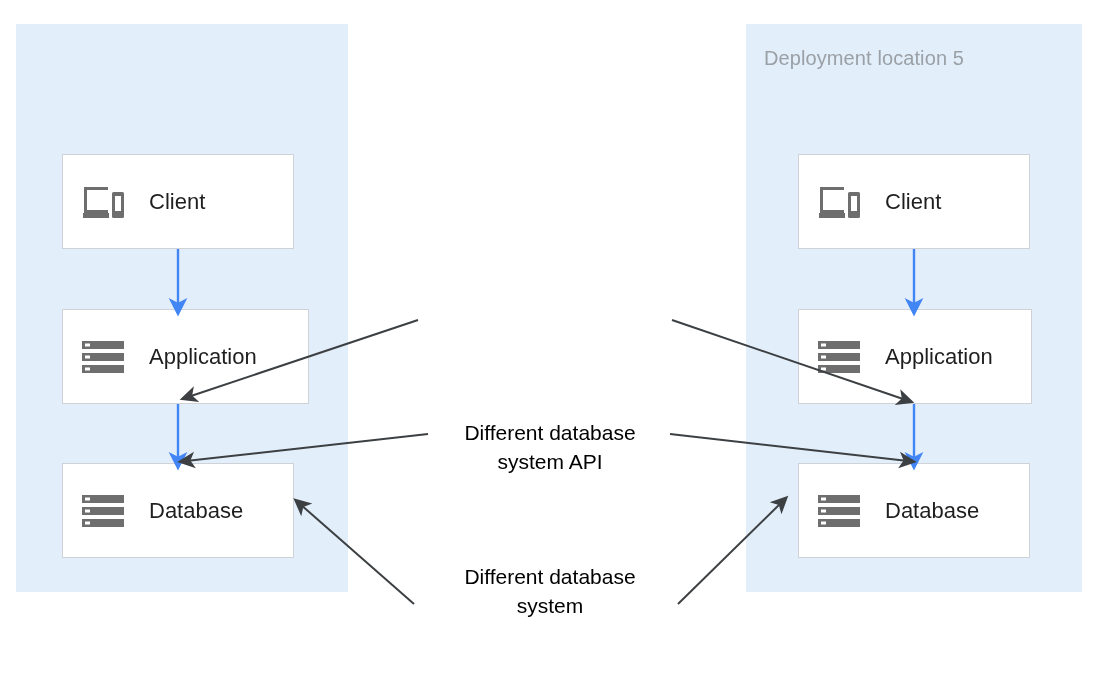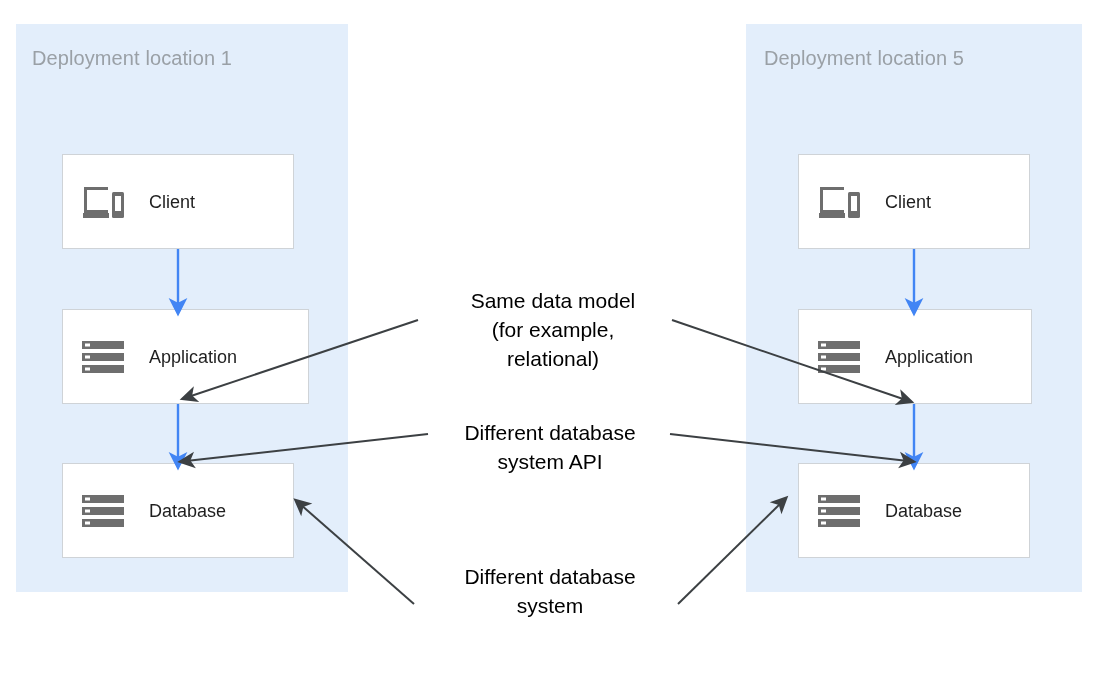--- a/index.html
+++ b/index.html
@@ -46,21 +46,21 @@
     height: 40px;
     display: flex;
     align-items: center;
     justify-content: center;
   }
   .node .node-label {
     position: absolute;
     left: 86px;
     top: 50%;
     transform: translateY(-50%);
-    font-size: 18px;
+    font-size: 22px;
     color: #1f1f1f;
     font-family: "Liberation Sans", sans-serif;
     white-space: nowrap;
   }
   .callout {
     position: absolute;
     font-size: 21px;
     line-height: 29px;
     color: #000000;
     text-align: center;
@@ -75,21 +75,20 @@
     height: 684px;
     pointer-events: none;
   }
 </style>
 </head>
 <body>
 
 <div id="canvas" style="width: 1106px; height: 684px; background: rgb(255, 255, 255);">
 
   <div class="zone" id="zone-0" style="left: 16px; top: 24px; width: 332px; height: 568px; background: rgb(227, 238, 251);"></div>
-  <div class="zone-title" id="zone-title-0" style="left: 32px; top: 47px; color: rgb(154, 160, 166);">Deployment location 1</div>
 
   <div class="zone" id="zone-1" style="left: 746px; top: 24px; width: 336px; height: 568px; background: rgb(227, 238, 251);"></div>
   <div class="zone-title" id="zone-title-1" style="left: 764px; top: 47px; color: rgb(154, 160, 166);">Deployment location 5</div>
 
   <div class="node" id="node-0" style="left: 62px; top: 154px; width: 232px; height: 95px; border-color: rgb(207, 211, 215); background: rgb(255, 255, 255);">
     <span class="icon-wrap">
       <svg width="42" height="34" viewBox="0 0 42 34" aria-hidden="true">
         <path d="M2 2 h24 v3 H5 v20 H26 v3 H2 Z" fill="#6e6e6e"></path>
         <rect x="1" y="28" width="26" height="5" fill="#6e6e6e"></rect>
         <rect x="30" y="7" width="12" height="26" rx="1.5" fill="#6e6e6e"></rect>
@@ -185,21 +184,18 @@
     <g id="leader-lines-group">
         <line x1="418" y1="320" x2="188" y2="397" stroke="#3c4043" stroke-width="2" marker-end="url(#mk-gray)"></line>
         <line x1="672" y1="320" x2="906" y2="400" stroke="#3c4043" stroke-width="2" marker-end="url(#mk-gray)"></line>
         <line x1="428" y1="434" x2="186" y2="461" stroke="#3c4043" stroke-width="2" marker-end="url(#mk-gray)"></line>
         <line x1="670" y1="434" x2="908" y2="461" stroke="#3c4043" stroke-width="2" marker-end="url(#mk-gray)"></line>
         <line x1="414" y1="604" x2="300" y2="504" stroke="#3c4043" stroke-width="2" marker-end="url(#mk-gray)"></line>
         <line x1="678" y1="604" x2="782" y2="502" stroke="#3c4043" stroke-width="2" marker-end="url(#mk-gray)"></line>
       </g>
   </svg>
 
-  <div class="callout" id="callout-0" style="left: 448px; top: 286px; width: 210px; color: rgb(0, 0, 0);">Same data model
-(for example,
-relational)</div>
   <div class="callout" id="callout-1" style="left: 440px; top: 418px; width: 220px; color: rgb(0, 0, 0);">Different database
 system API</div>
   <div class="callout" id="callout-2" style="left: 440px; top: 562px; width: 220px; color: rgb(0, 0, 0);">Different database
 system</div>
 
 </div>
 
 </body></html>

